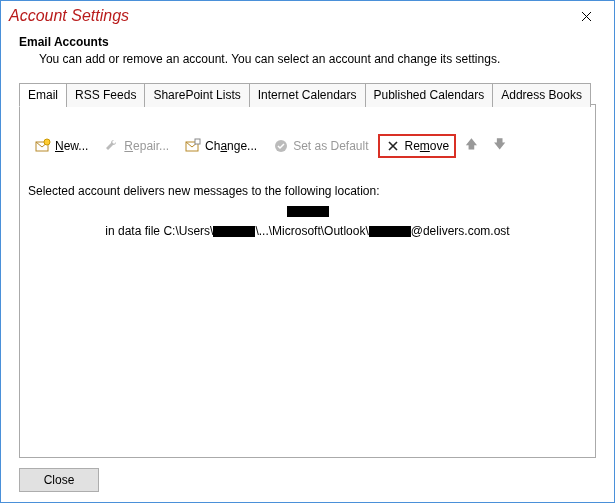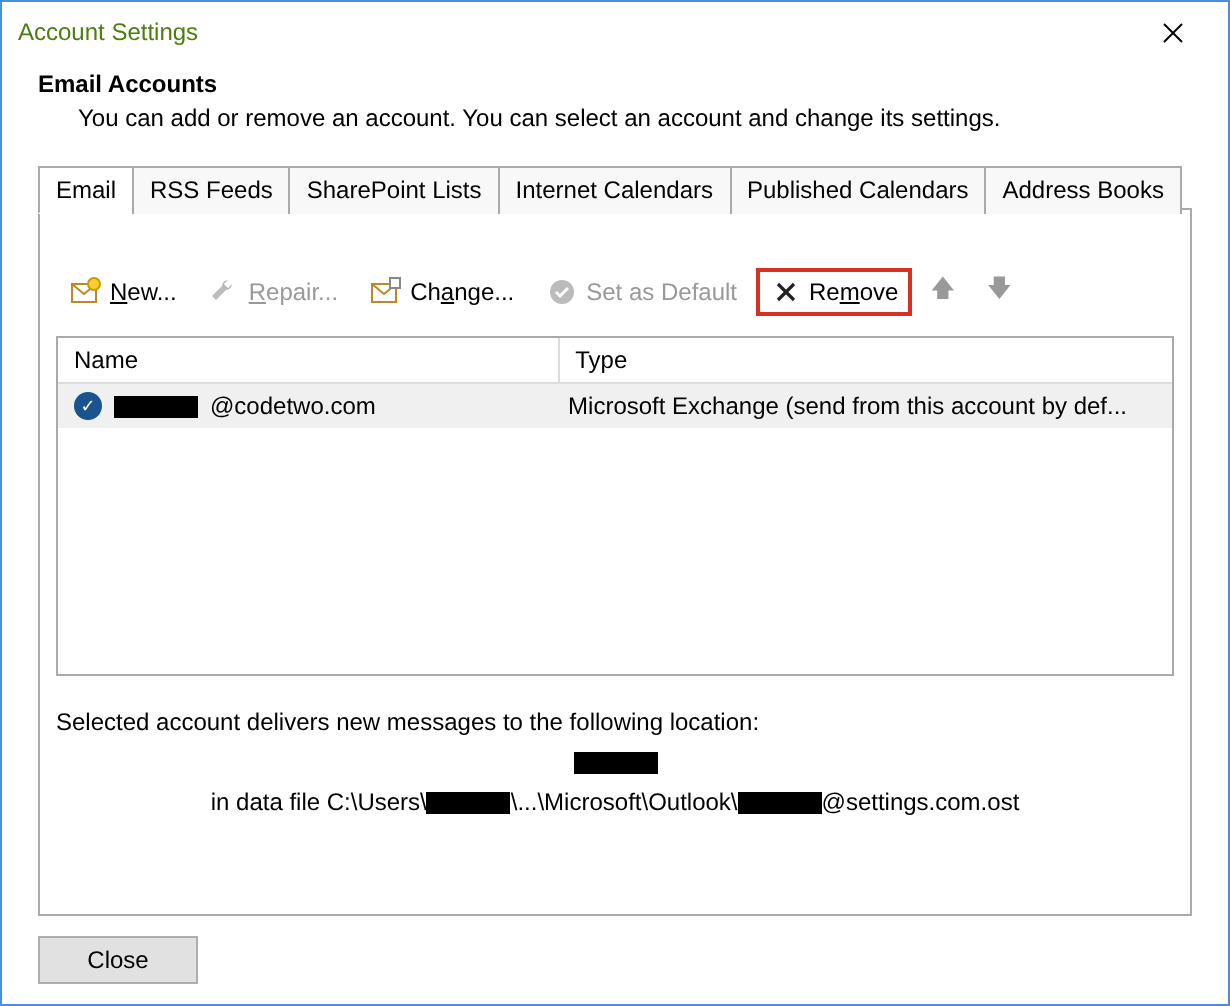--- a/index.html
+++ b/index.html
@@ -1,19 +1,19 @@
 <!DOCTYPE html>
 <html><head>
 <meta charset="utf-8">
 <style>
 * { box-sizing: border-box; margin: 0; padding: 0; font-family: "Segoe UI", Tahoma, sans-serif; font-size: 12px; }
 body { background: #fff; width: 615px; height: 503px; border: 1px solid #4a90d9; overflow: hidden; display: flex; flex-direction: column; }
 
 .titlebar { height: 30px; display: flex; align-items: center; padding: 0 8px; }
-.titlebar .title { flex: 1; font-size: 12px; color: #4d7c0f; }
+.titlebar .title { flex: 1; font-size: 16px; color: #b91c1c; font-style: italic; }
 .titlebar .close { width: 40px; height: 28px; display: flex; align-items: center; justify-content: center; cursor: pointer; }
 
 .content { padding: 4px 18px 0 18px; flex: 1; display: flex; flex-direction: column; }
 .heading { font-weight: bold; margin-bottom: 3px; }
 .subheading { margin-left: 20px; margin-bottom: 14px; }
 
 .tabs { display: flex; border-bottom: 1px solid #aaa; }
 .tab { padding: 4px 8px; border: 1px solid #aaa; border-bottom: none; background: #f8f8f8; margin-right: -1px; cursor: pointer; position: relative; top: 3px; }
 .tab.active { background: #fff; border-bottom: 1px solid #fff; }
 
@@ -125,44 +125,28 @@
         <span>Re<u>m</u><span>ove</span></span>
       </div>
       <div class="tbtn disabled">
         <span class="arrow-ico">🡅</span>
       </div>
       <div class="tbtn disabled">
         <span class="arrow-ico">🡇</span>
       </div>
     </div>
 
-    <div class="table">
-      <div class="thead">
-        <div class="th">Name</div>
-        <div class="th">Type</div>
-      </div>
-      <div class="tbody">
-        <div class="trow">
-          <div class="td name">
-            <span class="def-ico">✓</span>
-            <span class="redact" style="width:42px"></span>
-              <span>@codetwo.com</span>
-          </div>
-          <div class="td type">Microsoft Exchange (send from this account by def...</div>
-        </div>
-      </div>
-    </div>
 
     <div class="locinfo">
       <div>Selected account delivers new messages to the following location:</div>
       <div class="locline">
         <b><span class="redact" style="width:42px"></span></b>
       </div>
       <div class="locline">
-        <span>in data file C:\Users\</span><span class="redact" style="width:42px"></span><span>\...\Microsoft\Outlook\</span><span class="redact" style="width:42px"></span><span>@settings.com.ost</span>
+        <span>in data file C:\Users\</span><span class="redact" style="width:42px"></span><span>\...\Microsoft\Outlook\</span><span class="redact" style="width:42px"></span><span>@delivers.com.ost</span>
       </div>
     </div>
 
   </div>
 </div>
 
 <div class="footer">
   <button class="btn">Close</button>
 </div>
 

